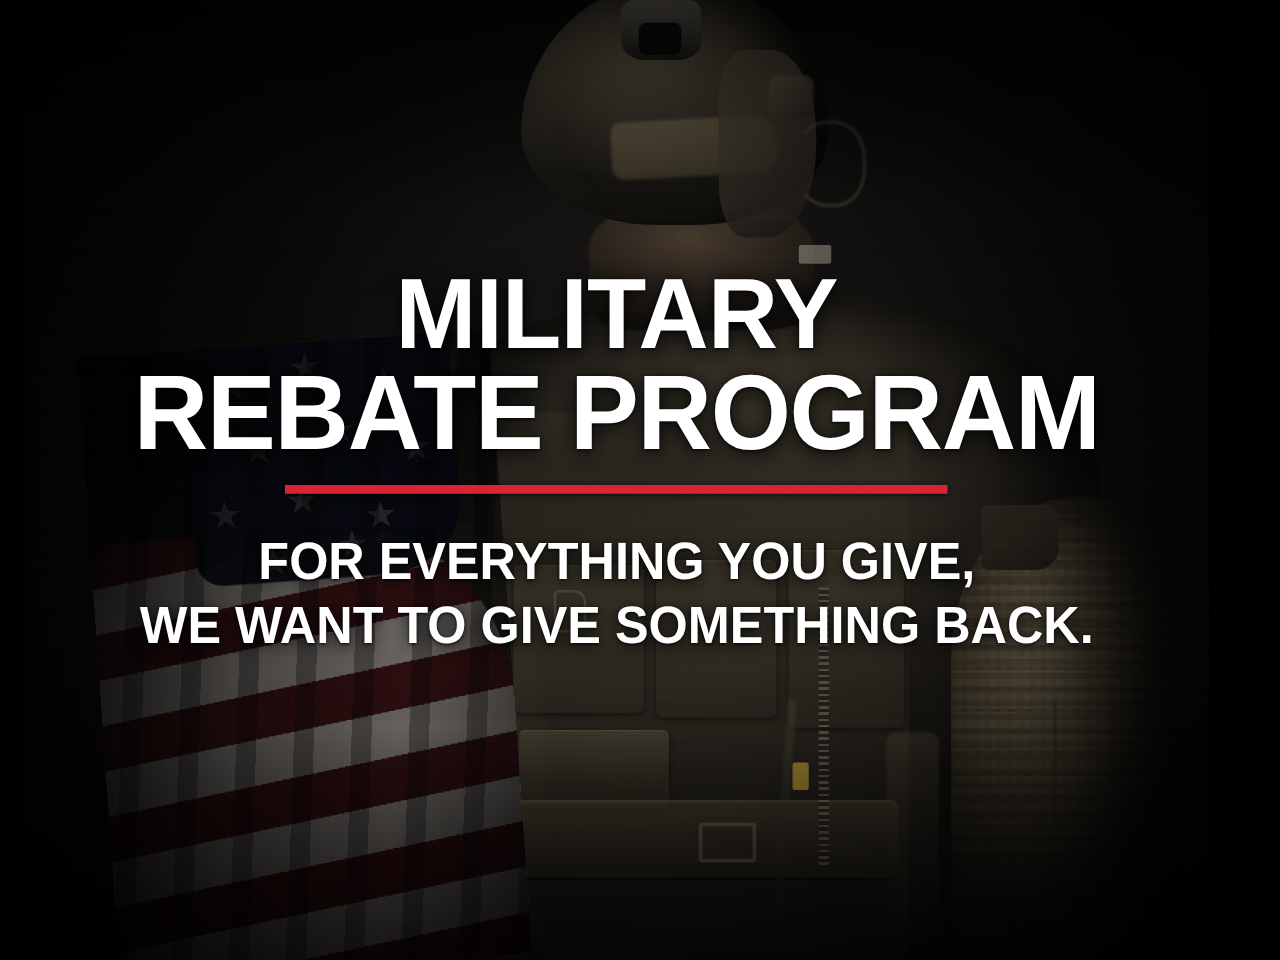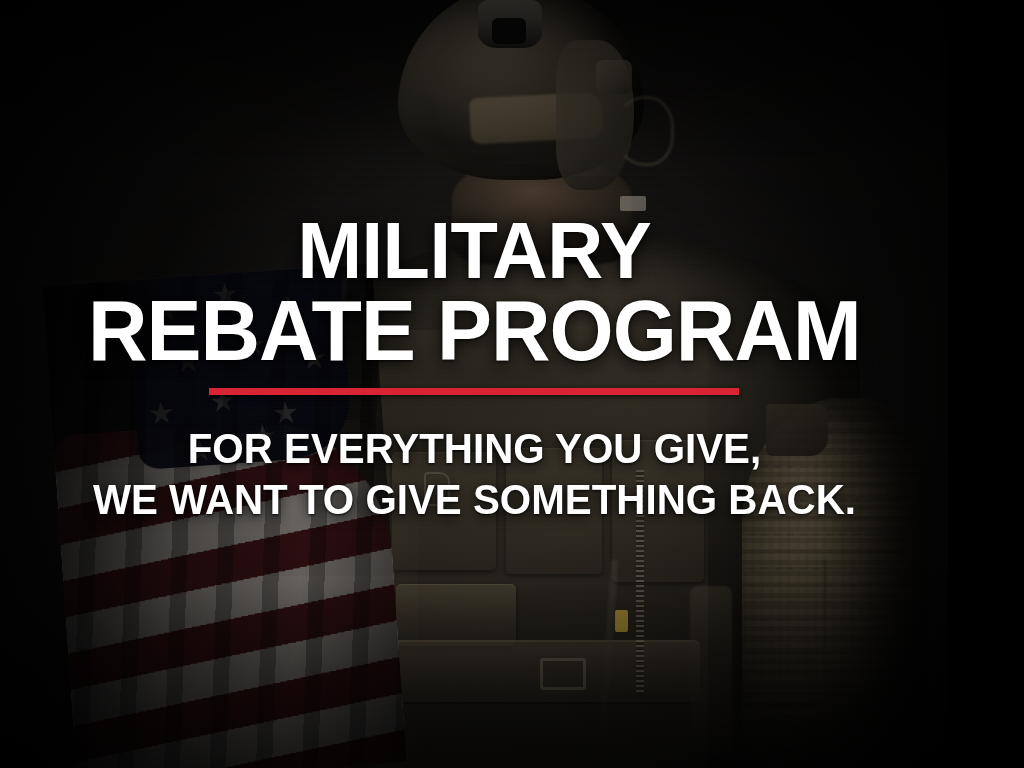--- a/index.html
+++ b/index.html
@@ -12,20 +12,21 @@
     font-family: "Liberation Sans", sans-serif;
   }
 
   #poster {
     position: relative;
     width: 948px;
     height: 768px;
     overflow: hidden;
     background: #080707;
     user-select: none;
+    margin-left: 19px;
   }
 
   
 
   .photo-layer {
     position: absolute;
     inset: 0;
     pointer-events: none;
   }
 

